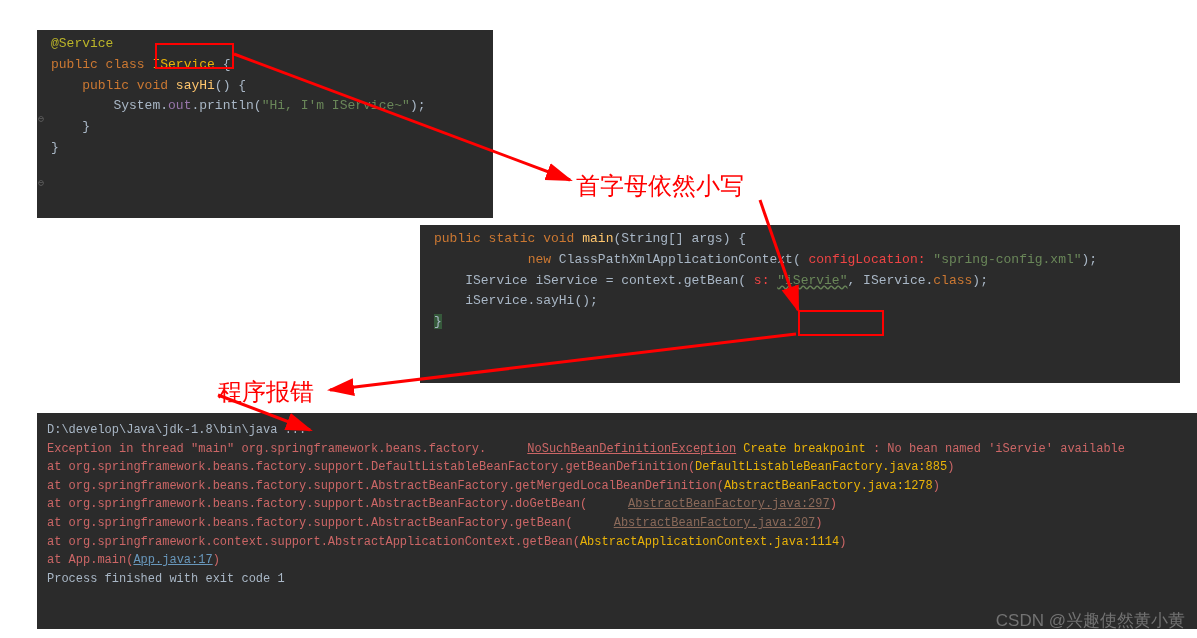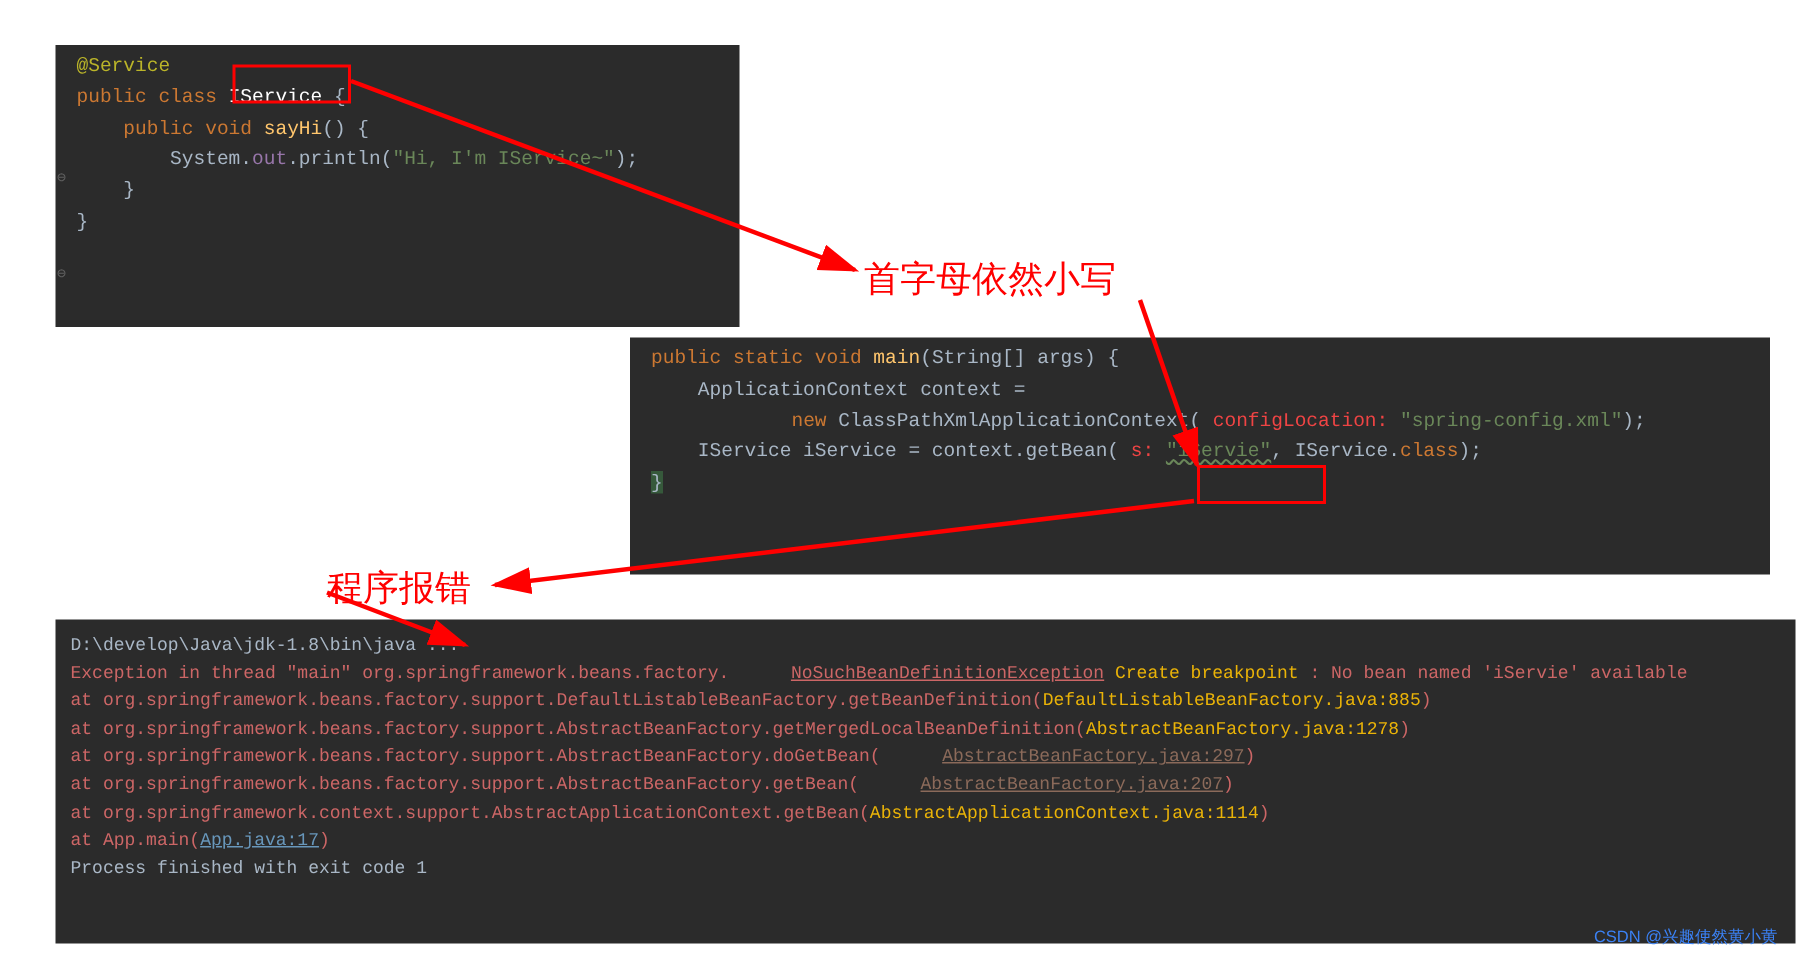--- a/index.html
+++ b/index.html
@@ -44,21 +44,21 @@
 }
 .code-line {
   white-space: pre;
   padding: 0 14px;
 }
 .kw { color: #cc7832; }
 .ann { color: #bbb529; }
 .str { color: #6a8759; }
 .fld { color: #9876aa; }
 .mth { color: #ffc66d; }
-.typ { color: #ffffff; }
+.typ { color: #eab308; }
 .cmt { color: #ef4444; }
 .brace { color: #a9b7c6; }
 .red-box {
   border: 2px solid #ff0000;
   position: absolute;
   background: transparent;
   pointer-events: none;
 }
 .box-iservice { top: 43px; left: 155px; width: 75px; height: 22px; }
 .box-iservie { top: 310px; left: 798px; width: 82px; height: 22px; }
@@ -73,22 +73,22 @@
 svg.arrows {
   position: absolute;
   top: 0; left: 0;
   width: 1197px; height: 638px;
   pointer-events: none;
 }
 .watermark {
   position: absolute;
   right: 12px;
   bottom: 6px;
-  color: #3b82f6;
-  font-size: 11px;
+  color: #737373;
+  font-size: 17px;
   font-family: sans-serif;
 }
 .gutter-icon {
   position: absolute;
   left: 38px;
   color: #606060;
   font-size: 10px;
 }
 .linkish { text-decoration: underline; color: #8b6a5a; margin-left: 41px; }
 .err { color: #cc6666; }
@@ -105,23 +105,23 @@
   <div class="code-line"><span class="kw">    public void </span><span class="mth">sayHi</span><span>() {</span></div>
   <div class="code-line"><span>        System.</span><span class="fld">out</span><span>.println(</span><span class="str">"Hi, I'm IService~"</span><span>);</span></div>
   <div class="code-line">    }</div>
   <div class="code-line">}</div>
 </div>
 <span class="gutter-icon" style="top:113px">⊖</span>
 <span class="gutter-icon" style="top:177px">⊖</span>
 
 <div class="code-panel panel-mid">
   <div class="code-line"><span class="kw">public static void </span><span class="mth">main</span><span>(String[] args) </span><span class="brace">{</span></div>
-  <div class="code-line">    ApplicationContext context =</div>
   <div class="code-line"><span>            </span><span class="kw">new </span><span>ClassPathXmlApplicationContext</span><span>( </span><span class="cmt">configLocation: </span><span class="str">"spring-config.xml"</span><span>);</span></div>
   <div class="code-line"><span>    IService iService = context.getBean( </span><span class="cmt">s: </span><span class="str wavy">"iServie"</span><span>, IService.</span><span class="kw">class</span><span>);</span></div>
+  <div class="code-line">    iService.sayHi();</div>
   <div class="code-line"><span style="background:#36593b;">}</span></div>
 </div>
 
 <div class="code-panel panel-bot">
   <div style="color:#a9b7c6">D:\develop\Java\jdk-1.8\bin\java ...</div>
   <div><span class="err">Exception in thread "main" org.springframework.beans.factory.</span><span class="err linkish">NoSuchBeanDefinitionException</span><span class="gray"> Create breakpoint </span><span class="err">: No bean named 'iServie' available</span></div>
   <div><span class="err">    at org.springframework.beans.factory.support.DefaultListableBeanFactory.getBeanDefinition(</span><span class="gray">DefaultListableBeanFactory.java:885</span><span class="err">)</span></div>
   <div><span class="err">    at org.springframework.beans.factory.support.AbstractBeanFactory.getMergedLocalBeanDefinition(</span><span class="gray">AbstractBeanFactory.java:1278</span><span class="err">)</span></div>
   <div><span class="err">    at org.springframework.beans.factory.support.AbstractBeanFactory.doGetBean(</span><span class="linkish">AbstractBeanFactory.java:297</span><span class="err">)</span></div>
   <div><span class="err">    at org.springframework.beans.factory.support.AbstractBeanFactory.getBean(</span><span class="linkish">AbstractBeanFactory.java:207</span><span class="err">)</span></div>

